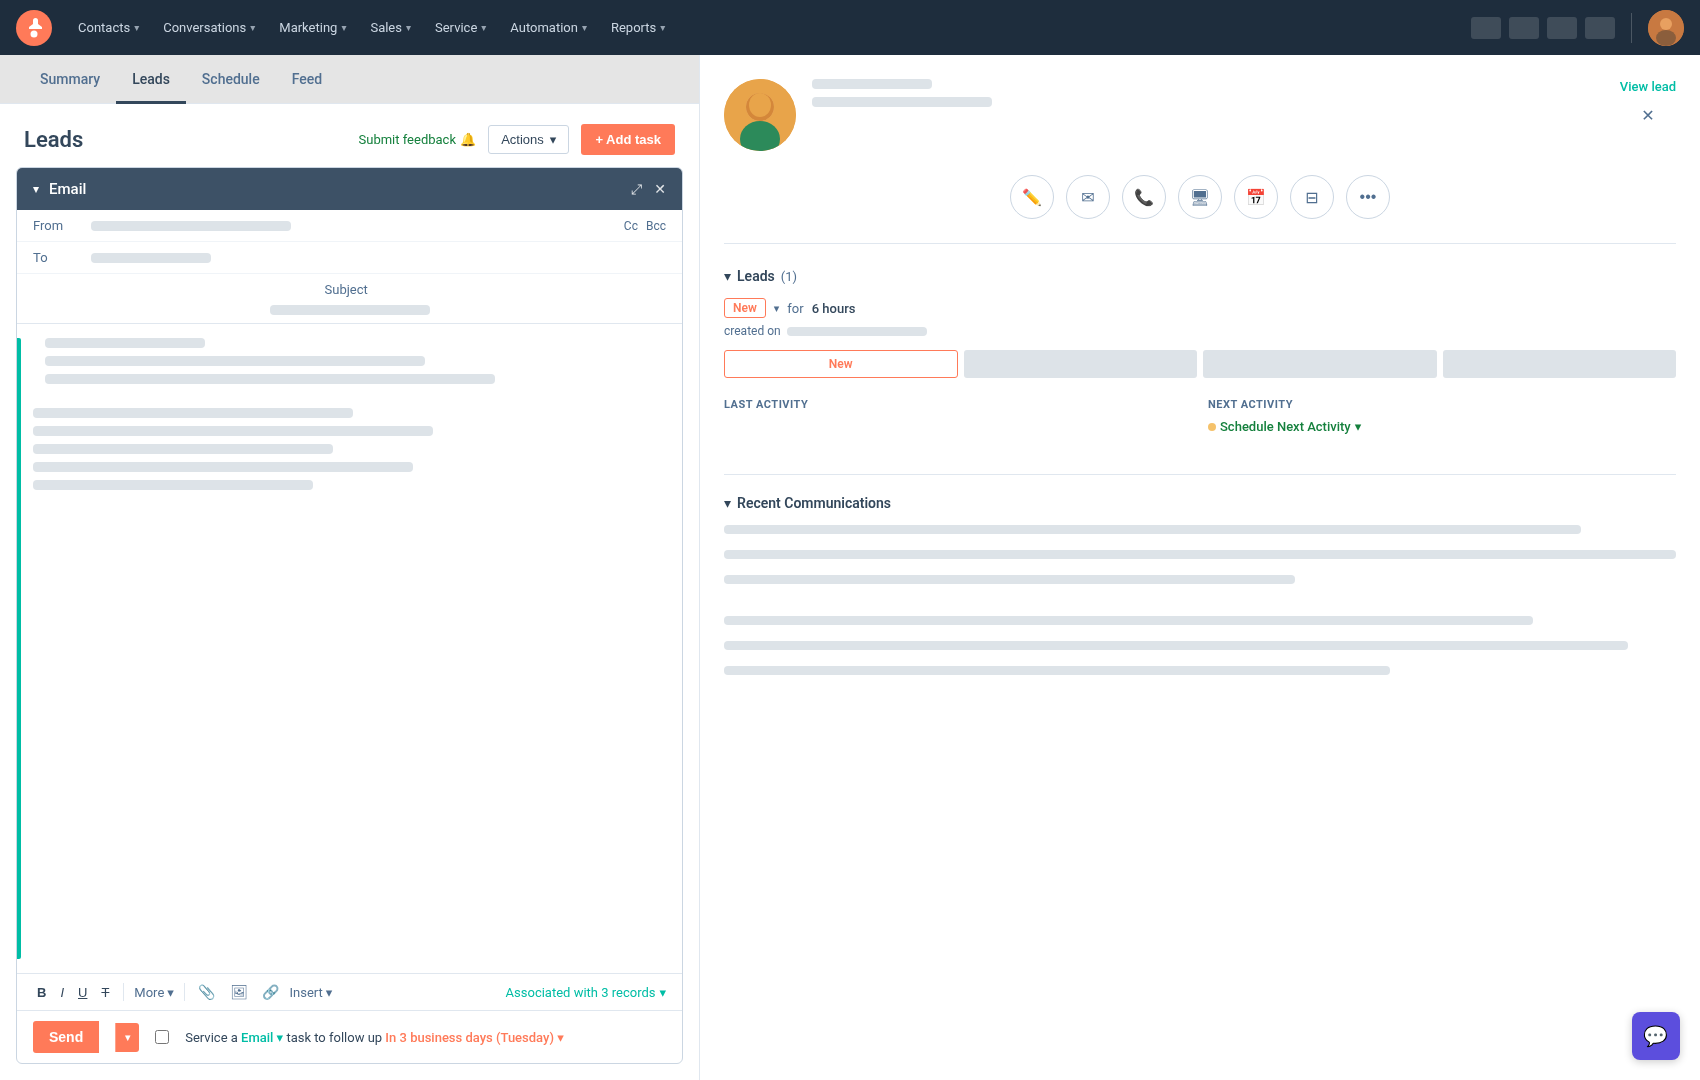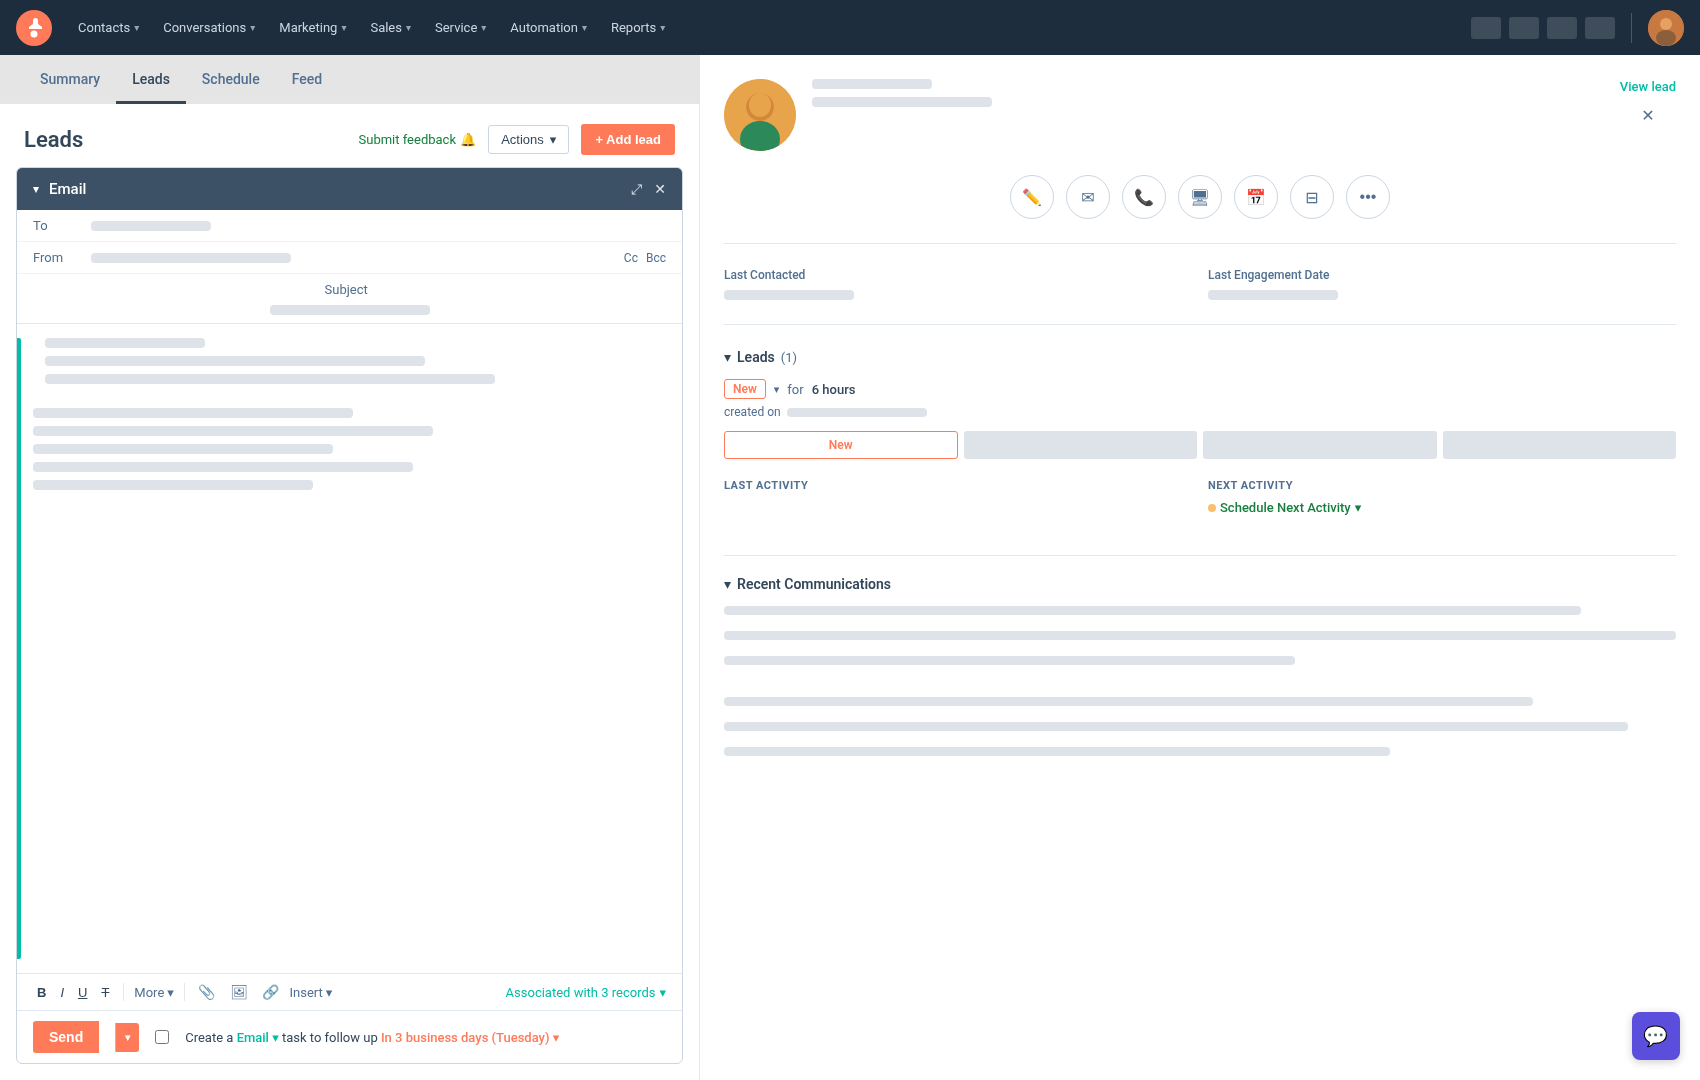--- a/index.html
+++ b/index.html
@@ -689,47 +689,47 @@
     <div class="leads-section">
       <span class="leads-title">Leads</span>
       <span class="submit-feedback">
         <span>Submit feedback</span>
         <span>🔔</span>
       </span>
       <button class="actions-btn">
         <span>Actions</span>
         <span>▾</span>
       </button>
-      <button class="add-lead-btn">+ Add lead</button>
+      <button class="add-lead-btn">+ Add task</button>
     </div>
 
     <div class="email-compose">
 
       <div class="email-header">
         <span class="email-header-chevron">▾</span>
         <span class="email-header-title">Email</span>
         <div class="email-header-icons">
           <span class="email-header-icon">⤢</span>
           <span class="email-header-icon">✕</span>
         </div>
       </div>
 
 
       <div class="email-fields">
-        <div class="email-field-row">
-          <span class="field-label">To</span>
-          <div class="field-placeholder"></div>
-        </div>
         <div class="email-field-row">
           <span class="field-label">From</span>
           <div class="field-placeholder medium"></div>
           <div style="margin-left:auto; display:flex; gap:8px;">
             <span class="cc-bcc">Cc</span>
             <span class="cc-bcc">Bcc</span>
           </div>
+        </div>
+        <div class="email-field-row">
+          <span class="field-label">To</span>
+          <div class="field-placeholder"></div>
         </div>
         <div class="email-field-row">
           <span class="field-label">Subject</span>
           <div class="subject-placeholder"></div>
         </div>
       </div>
 
       <div class="email-body">
         <div class="left-border-indicator"></div>
         <div style="padding-left:12px; display:flex; flex-direction:column; gap:8px;">
@@ -767,21 +767,21 @@
           <span>Associated with 3 records</span>
           <span>▾</span>
         </span>
       </div>
 
       <div class="send-bar">
         <button class="send-btn">Send</button>
         <button class="send-dropdown-btn">▾</button>
         <input type="checkbox" class="send-checkbox" style="">
         <span class="send-follow-text">
-          <span>Create a</span>
+          <span>Service a</span>
           <span> </span>
           <span class="send-follow-link">
             <span>Email</span>
             <span>▾</span>
           </span>
           <span> </span>
           <span>task to follow up</span>
           <span> </span>
           <span class="send-follow-link2">
             <span>In 3 business days (Tuesday)</span>
@@ -821,30 +821,20 @@
     <div class="action-icons-row">
       <button class="action-icon-btn">✏️</button>
       <button class="action-icon-btn">✉</button>
       <button class="action-icon-btn">📞</button>
       <button class="action-icon-btn">🖥</button>
       <button class="action-icon-btn">📅</button>
       <button class="action-icon-btn">⊟</button>
       <button class="action-icon-btn">•••</button>
     </div>
 
-    <div class="contact-dates">
-      <div class="date-section">
-        <label>Last Contacted</label>
-        <div class="date-placeholder"></div>
-      </div>
-      <div class="date-section">
-        <label>Last Engagement Date</label>
-        <div class="date-placeholder"></div>
-      </div>
-    </div>
 
     <div class="leads-right-section">
       <div class="leads-right-header">
         <span>▾</span>
         <span class="leads-right-title">Leads</span>
         <span class="leads-count">(1)</span>
       </div>
 
       <div class="lead-status-row">
         <span class="lead-new-badge">New</span>

